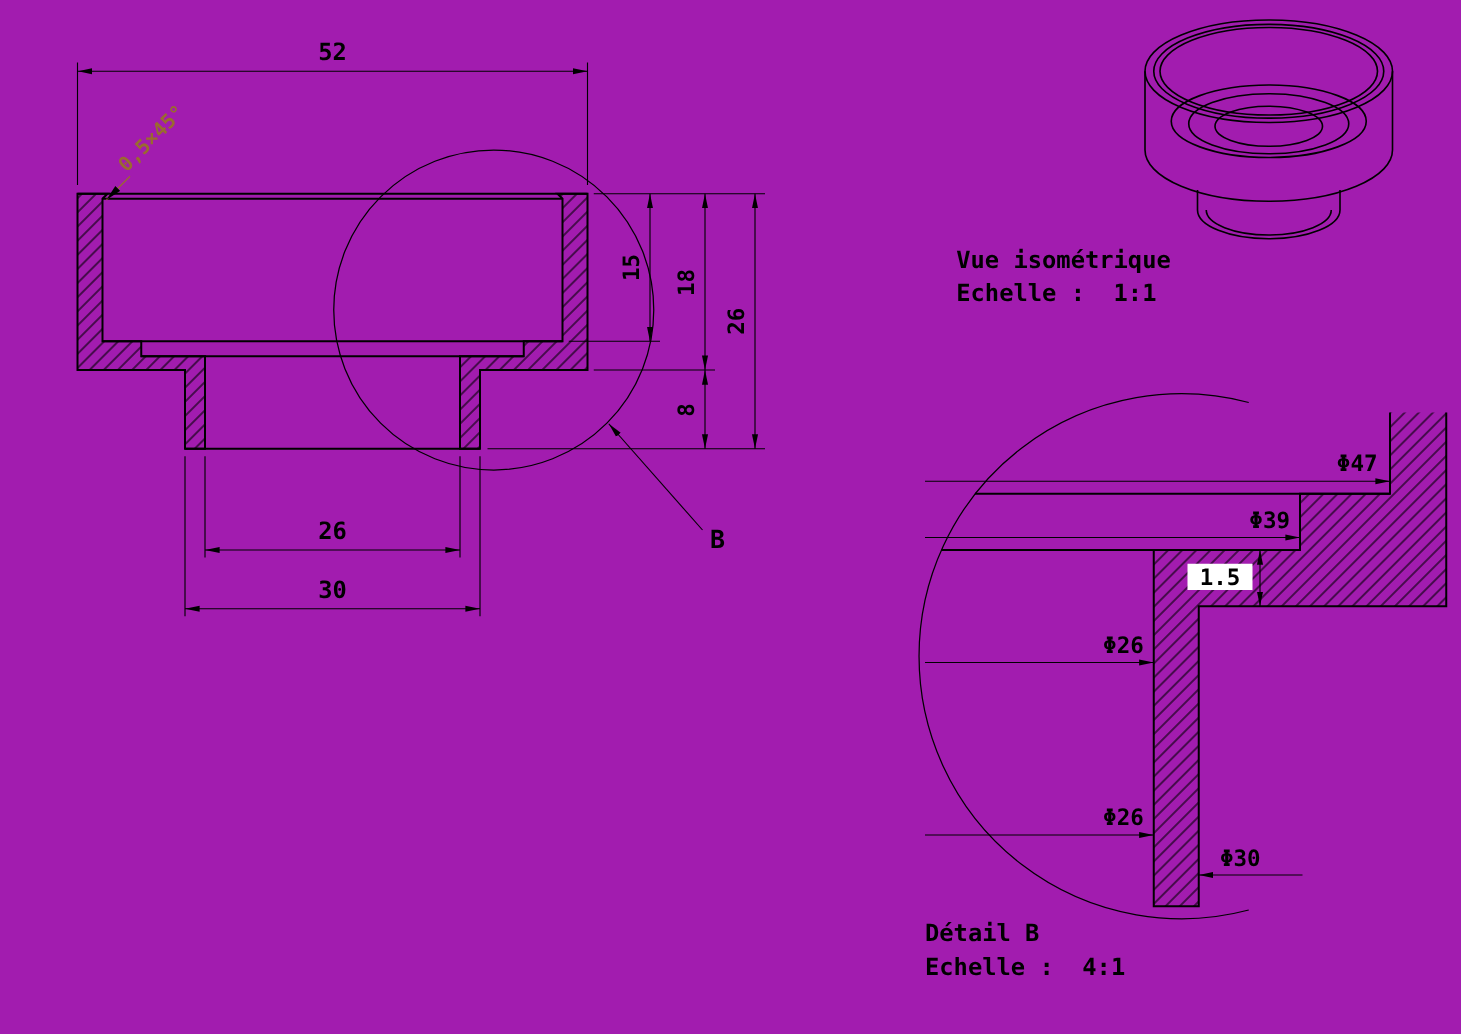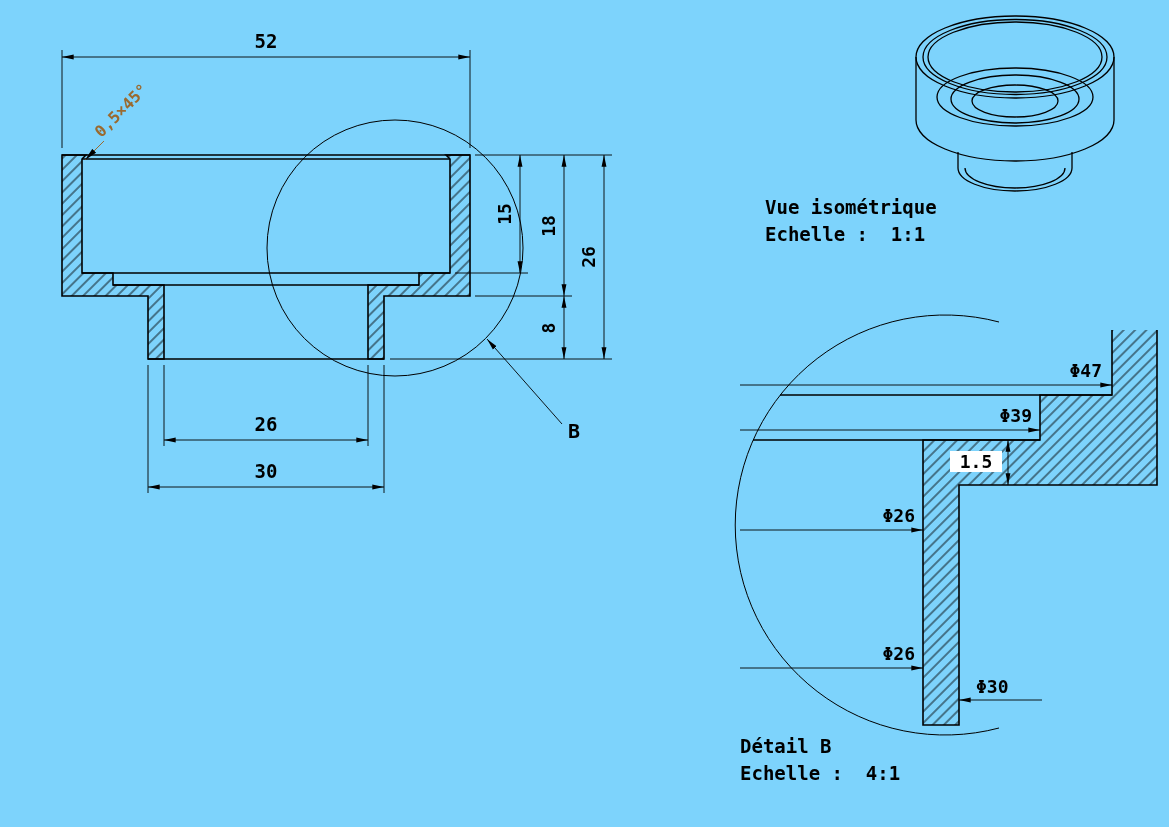--- a/index.html
+++ b/index.html
@@ -1,16 +1,16 @@
 <!DOCTYPE html>
 <html><head>
 <meta charset="utf-8">
 <style>
   html,body{margin:0;padding:0;background:#ffffff;}
-  .canvas{position:relative;width:1169px;height:827px;background:#7dd3fc;overflow:hidden;}
+  .canvas{position:relative;width:1169px;height:827px;background:#a21caf;overflow:hidden;}
   svg{position:absolute;left:0;top:0;}
   .t{font-family:"DejaVu Sans Mono","Liberation Mono",monospace;font-weight:700;fill:#000;}
   .d18{font-size:18px;}
   .d19{font-size:19px;}
   .d20{font-size:20px;}
   .cap{font-size:19px;}
   .chamf{font-family:"DejaVu Sans Mono","Liberation Mono",monospace;font-weight:700;font-size:16px;fill:#9a6a2f;}
   .obj{stroke:#000;stroke-width:1.6;fill:none;stroke-linecap:butt;}
   .iso{stroke:#000;stroke-width:1.3;fill:none;}
   .thin{stroke:#000;stroke-width:0.9;fill:none;}

